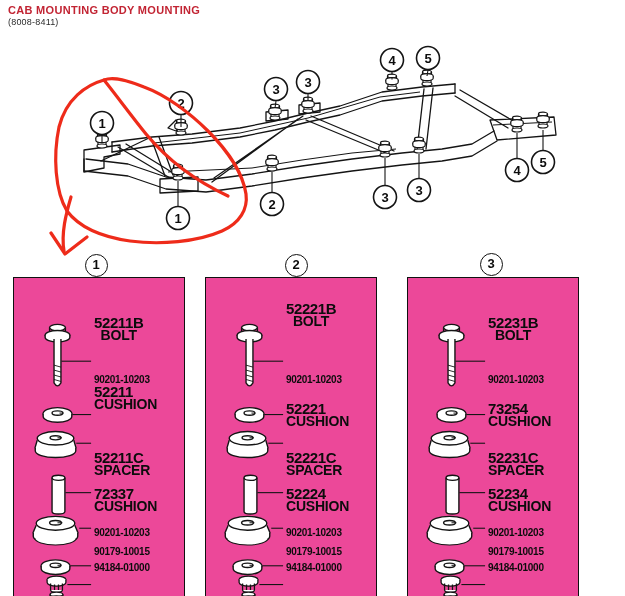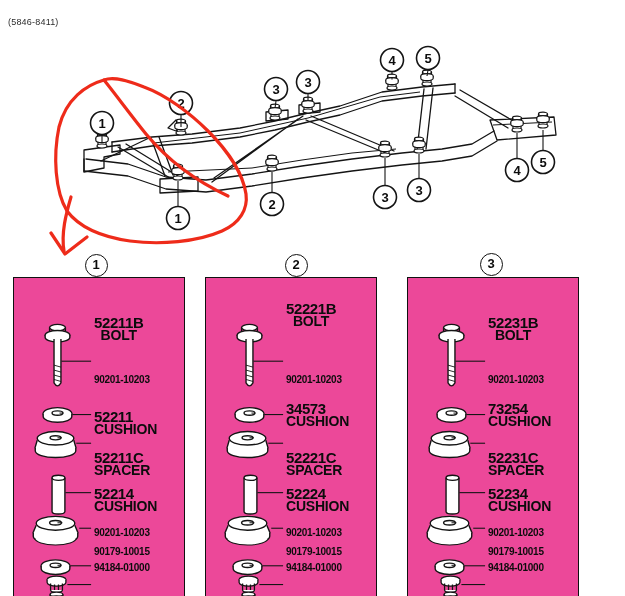--- a/index.html
+++ b/index.html
@@ -28,21 +28,22 @@
   .ink-thin{stroke:#141414;fill:none;stroke-width:1;stroke-linejoin:round;}
   .lead{stroke:#141414;stroke-width:1.1;fill:none;}
   .cnum{font:700 13px "Liberation Sans",sans-serif;fill:#0c0c0c;text-anchor:middle;}
   .red{stroke:#ee2b1a;fill:none;stroke-width:3.2;stroke-linecap:round;stroke-linejoin:round;}
 </style>
 </head>
 <body>
 
 <div class="page">
 
-  <div class="page-subtitle">(5846-8411)</div>
+  <div class="page-title">CAB MOUNTING BODY MOUNTING</div>
+  <div class="page-subtitle">(8008-8411)</div>
 
   <svg class="main-art" width="625" height="596" viewBox="0 0 625 596">
     <defs>
 
       <g id="g-mbolt" fill="#fff" stroke="#141414" stroke-width="1.2">
         <ellipse cx="0" cy="-13" rx="4.5" ry="1.8"></ellipse>
         <path d="M-4.5,-13 L-4.5,-9 M4.5,-13 L4.5,-9"></path>
         <ellipse cx="0" cy="-9" rx="6.2" ry="2.4"></ellipse>
         <path d="M-6.2,-9 L-6.2,-6.8 A6.2,2.4 0 0,0 6.2,-6.8 L6.2,-9"></path>
         <path d="M-4,-5 L-4,-1 M4,-5 L4,-1"></path>
@@ -238,30 +239,30 @@
         <line class="lead" x1="54" y1="290" x2="78" y2="290"></line>
       </g>
     </svg>
     <div class="plabel big" style="top:38px">
       <span class="pnum">52211B</span>
       <span class="pname">BOLT</span>
     </div>
     <div class="plabel small" style="top:95px">
       <span class="pnum">90201-10203</span>
     </div>
-    <div class="plabel big" style="top:132px">
+    <div class="plabel big" style="top:107px">
       <span class="pnum">52211</span>
       <span class="pname">CUSHION</span>
     </div>
     <div class="plabel big" style="top:173px">
       <span class="pnum">52211C</span>
       <span class="pname">SPACER</span>
     </div>
     <div class="plabel big" style="top:209px">
-      <span class="pnum">52214</span>
+      <span class="pnum">72337</span>
       <span class="pname">CUSHION</span>
     </div>
     <div class="plabel small" style="top:248px">
       <span class="pnum">90201-10203</span>
     </div>
     <div class="plabel small" style="top:267px">
       <span class="pnum">90179-10015</span>
     </div>
     <div class="plabel small" style="top:283px">
       <span class="pnum">94184-01000</span>
@@ -290,21 +291,21 @@
       </g>
     </svg>
     <div class="plabel big" style="top:24px">
       <span class="pnum">52221B</span>
       <span class="pname">BOLT</span>
     </div>
     <div class="plabel small" style="top:95px">
       <span class="pnum">90201-10203</span>
     </div>
     <div class="plabel big" style="top:124px">
-      <span class="pnum">34573</span>
+      <span class="pnum">52221</span>
       <span class="pname">CUSHION</span>
     </div>
     <div class="plabel big" style="top:173px">
       <span class="pnum">52221C</span>
       <span class="pname">SPACER</span>
     </div>
     <div class="plabel big" style="top:209px">
       <span class="pnum">52224</span>
       <span class="pname">CUSHION</span>
     </div>

